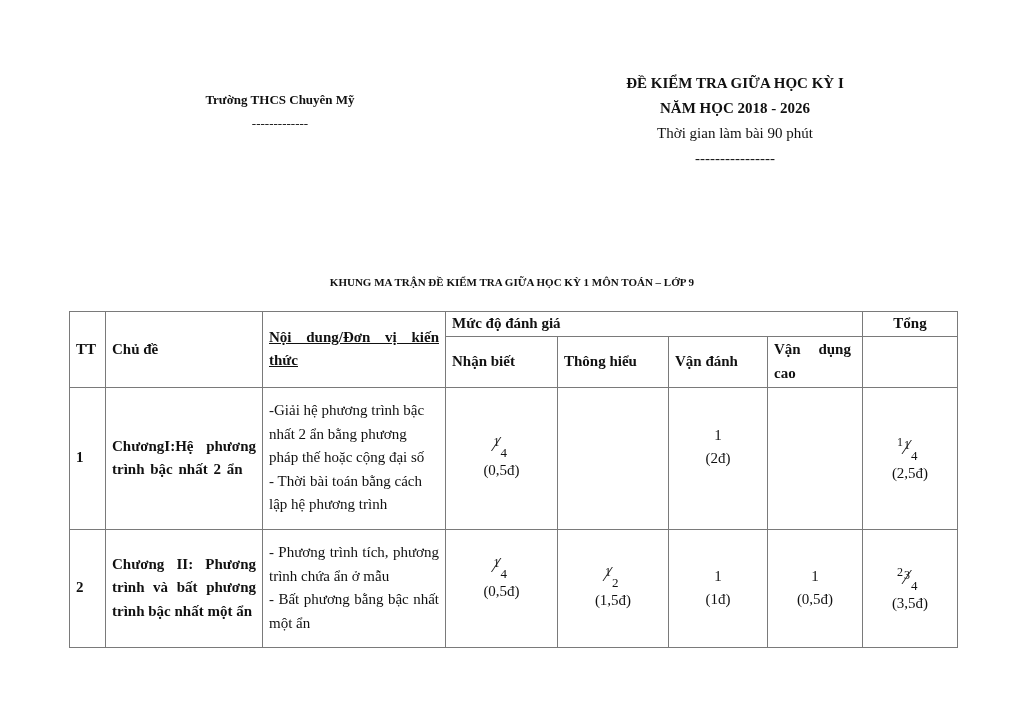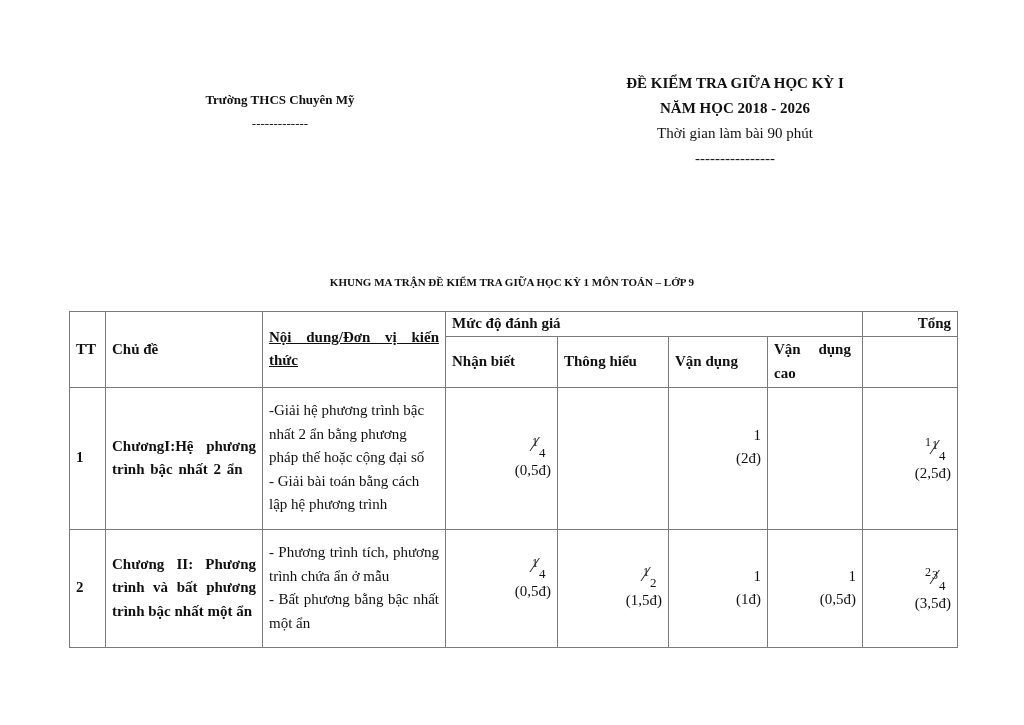--- a/index.html
+++ b/index.html
@@ -19,21 +19,21 @@
     table.matrix {
       position: absolute; left: 69px; top: 311px; border-collapse: collapse;
       font-size: 15px; table-layout: fixed;
     }
     table.matrix td {
       border: 1.3px solid #7a7a7a; padding: 0 6px; vertical-align: middle; line-height: 23.5px;
     }
     .hdr { font-weight: bold; }
     .just { text-align: justify; text-align-last: left; }
     .justall { text-align: justify; text-align-last: justify; text-decoration: underline; }
-    .cellc { text-align: right; }
+    .cellc { text-align: center; }
     .frac { display: inline-block; position: relative; font-size: 14px; height: 26px; width: 22px; vertical-align: middle; }
     .frac .n { position: absolute; left: 3px; top: -2px; font-size: 12px; }
     .frac .s { position: absolute; left: 4px; top: 0px; font-size: 20px; transform: rotate(0deg); }
     .frac .d { position: absolute; left: 10px; top: 8px; font-size: 13px; }
     .whole { font-size: 12px; vertical-align: 6px; margin-right: -2px; }
     .pts { display: block; font-size: 15px; }
   </style>
 </head>
 <body>
 
@@ -68,31 +68,31 @@
     <td rowspan="2" class="hdr">Chủ đề</td>
     <td rowspan="2" class="hdr justall" style="text-align-last:left">
           <span style="display:block;text-align:justify;text-align-last:left;word-spacing:4px">Nội dung/Đơn vị kiến thức</span>
         </td>
     <td colspan="4" class="hdr" style="vertical-align:top">Mức độ đánh giá</td>
     <td class="hdr cellc">Tổng</td>
   </tr>
   <tr style="height:51px">
     <td class="hdr">Nhận biết</td>
     <td class="hdr">Thông hiểu</td>
-    <td class="hdr">Vận dụng</td>
+    <td class="hdr">Vận đánh</td>
     <td class="hdr" style="word-spacing:14px">Vận dụng cao</td>
     <td></td>
   </tr>
 
   <tr style="height:142px">
     <td class="hdr">1</td>
     <td class="hdr just" style="word-spacing:2px">ChươngI:Hệ phương trình bậc nhất 2 ẩn</td>
     <td>
       <div>-Giải hệ phương trình bậc nhất 2 ẩn bằng phương pháp thế hoặc cộng đại số</div>
-      <div>- Giải bài toán bằng cách lập hệ phương trình</div>
+      <div>- Thời bài toán bằng cách lập hệ phương trình</div>
     </td>
     <td class="cellc">
       <span class="frac"><span class="n">1</span><span class="s">⁄</span><span class="d">4</span></span>
       <span class="pts">(0,5đ)</span>
     </td>
     <td class="cellc"></td>
     <td class="cellc" style="padding-bottom:22px">
       <span style="display:block">1</span>
       <span class="pts">(2đ)</span>
     </td>

